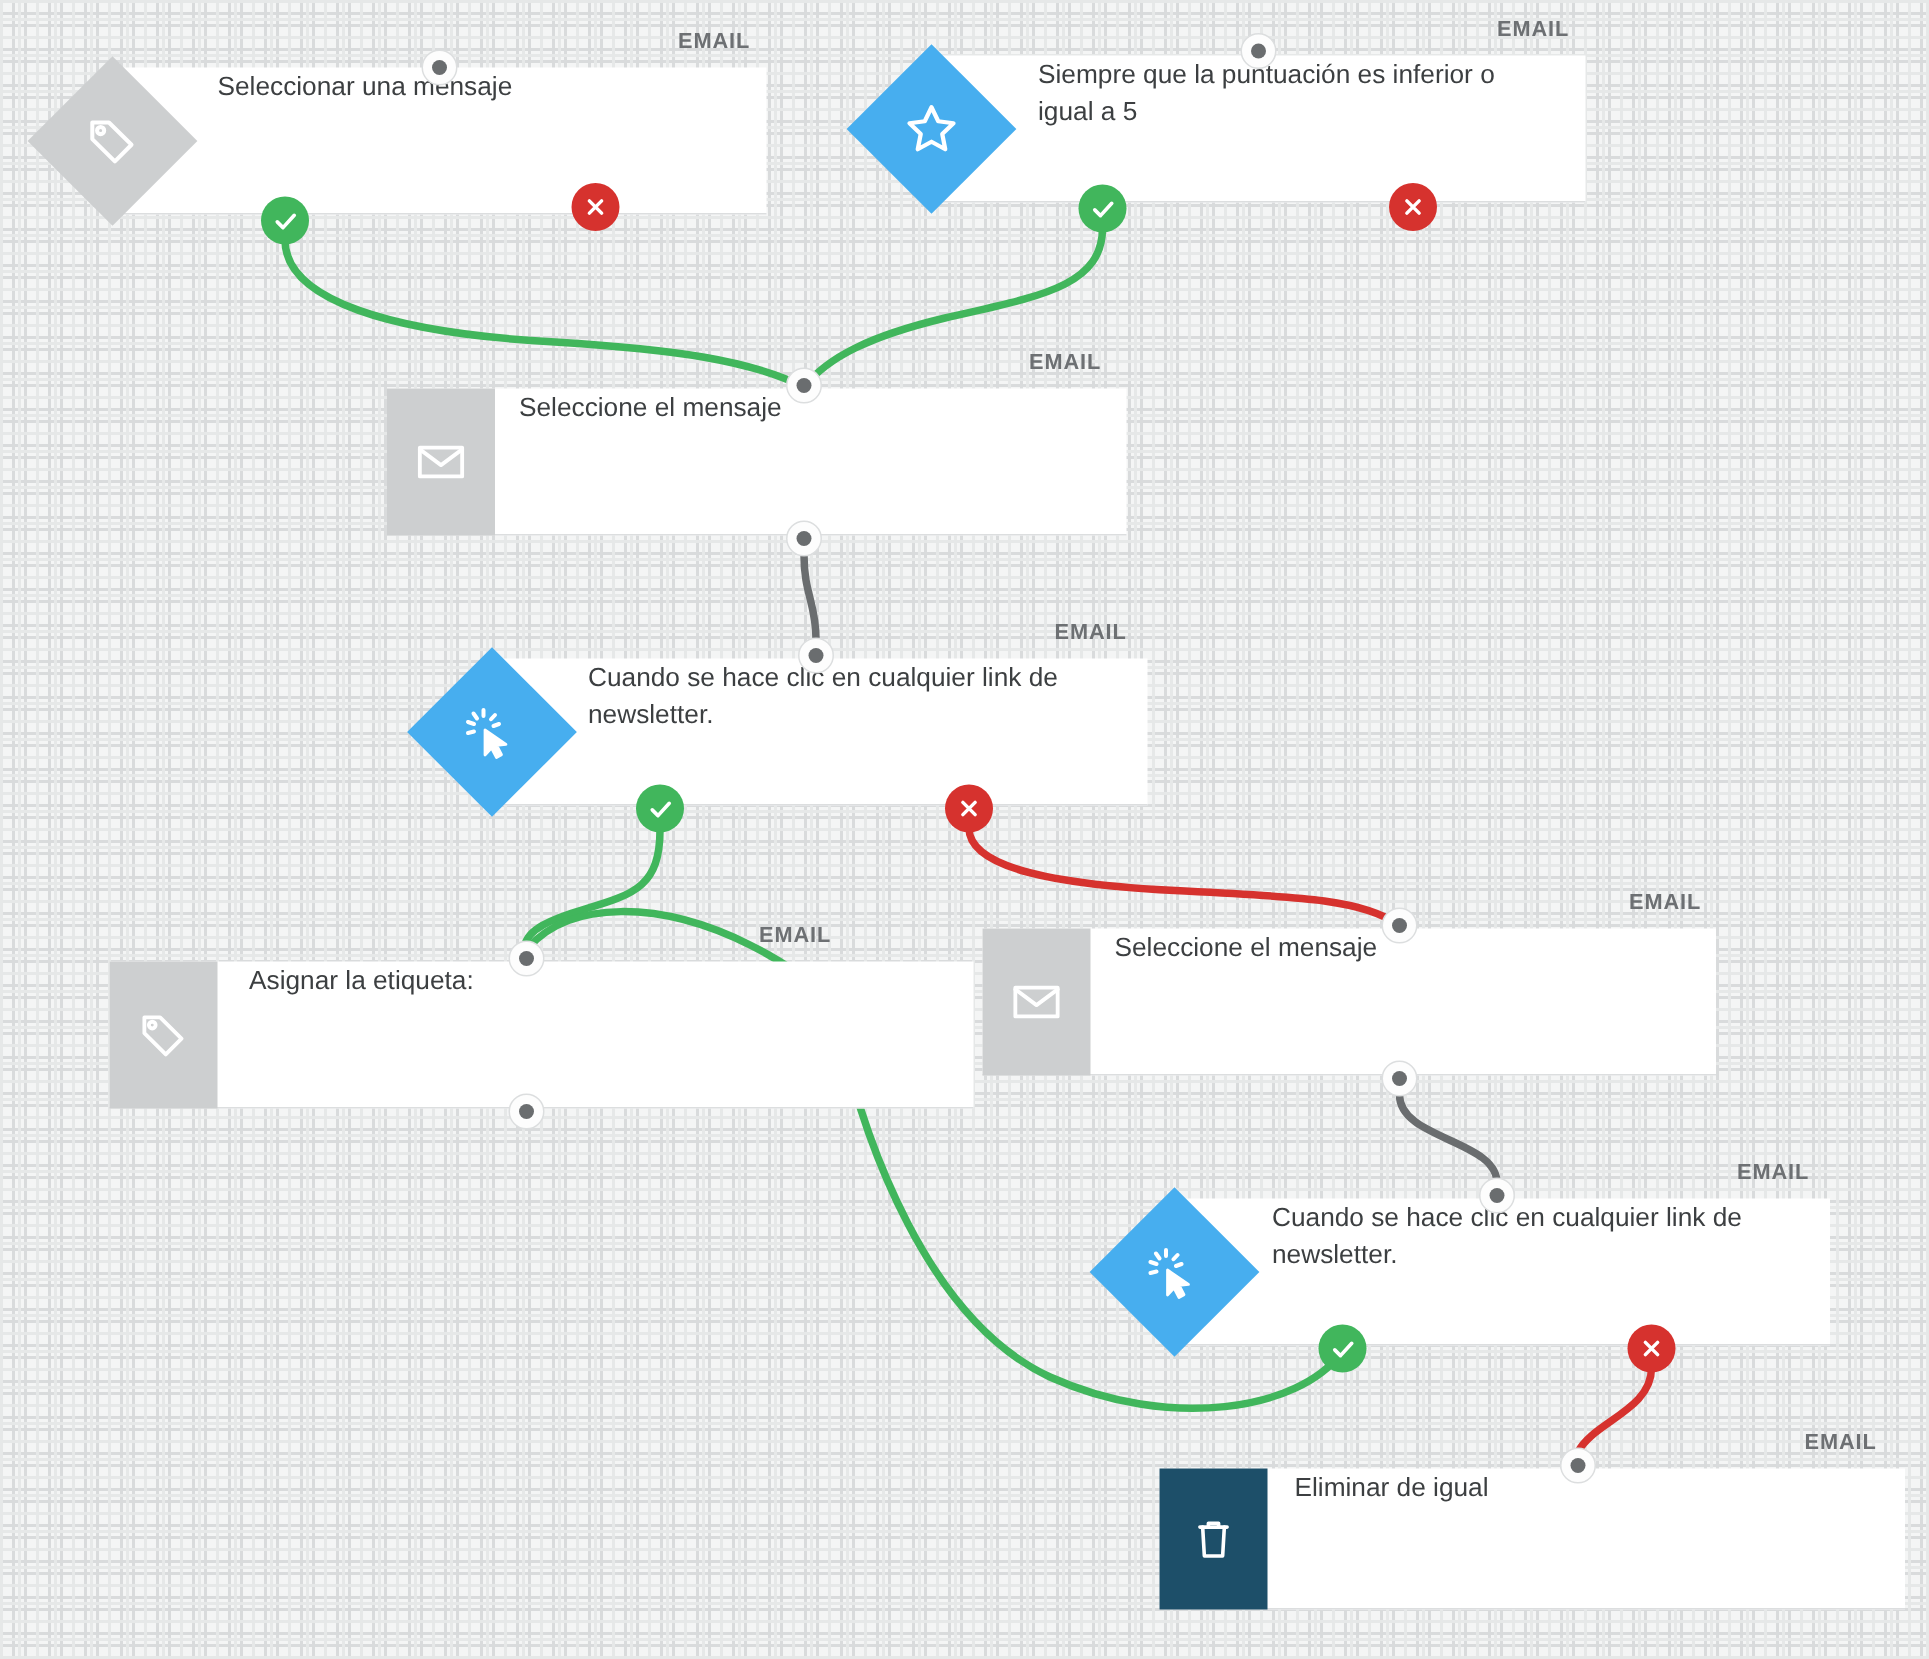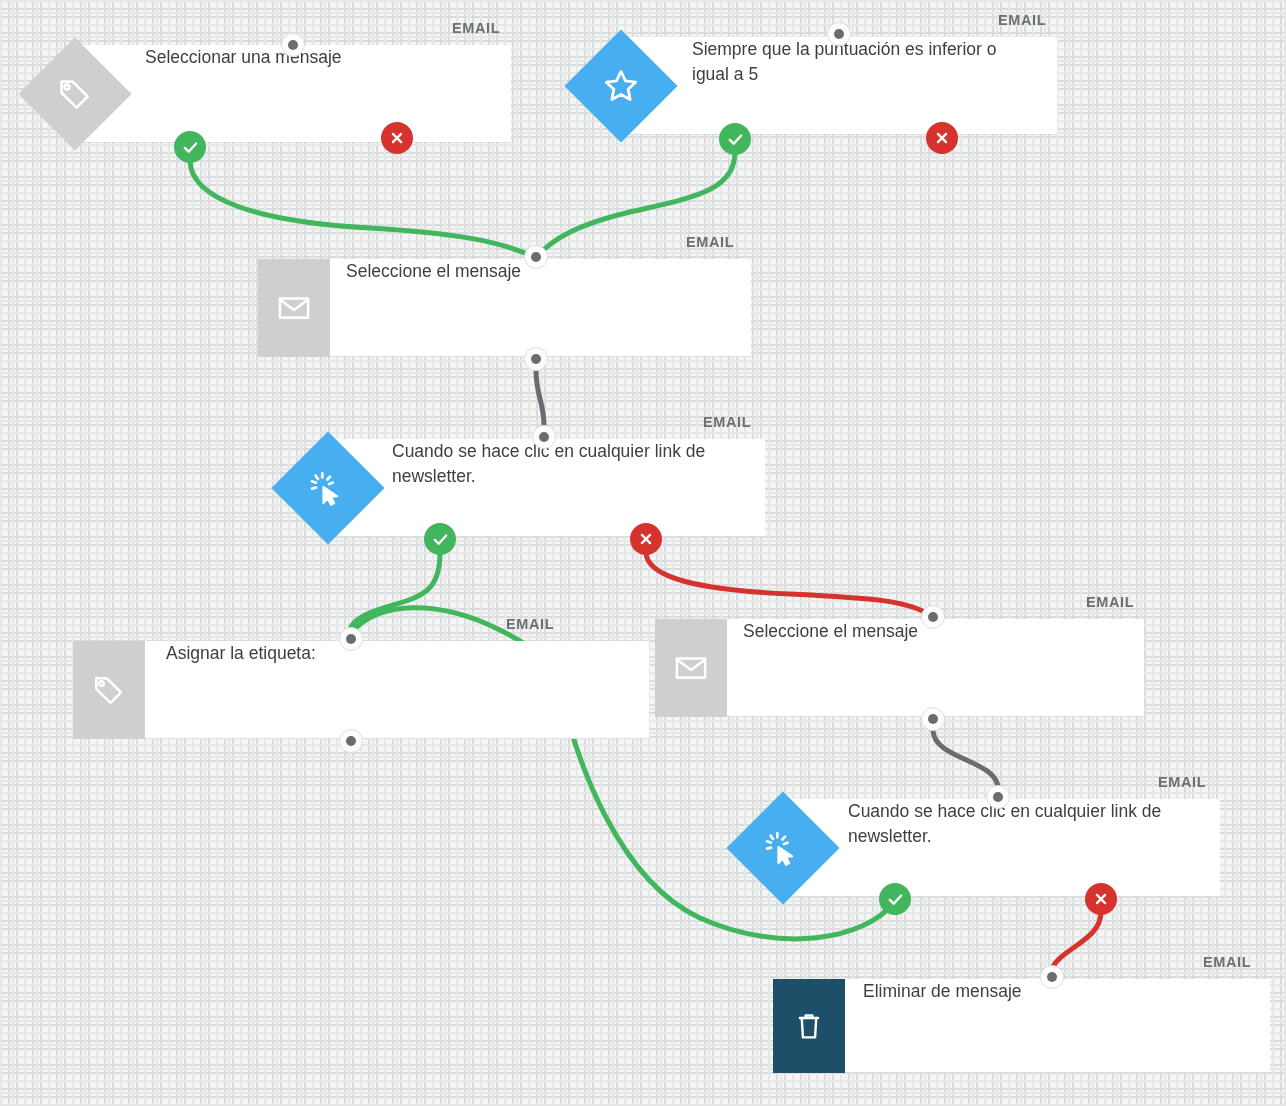--- a/index.html
+++ b/index.html
@@ -250,21 +250,21 @@
   <div class="badge no" style="left:1085px;top:883px;">
     <svg width="14" height="14" viewBox="0 0 24 24" fill="none" stroke="#fff" stroke-width="4" stroke-linecap="round">
         <path d="M5 5 L19 19 M19 5 L5 19"></path>
       </svg>
   </div>
 </div>
 
 <div class="node">
   <div class="emaillabel" style="left:1203px;top:954px;">EMAIL</div>
   <div class="card" style="left:773px;top:979px;width:497px;height:94px;">
-    <div class="card-title" style="margin-left:90px;">Eliminar de mensaje</div>
+    <div class="card-title" style="margin-left:90px;">Eliminar de igual</div>
   </div>
   <div class="iconblock sq teal" style="left:773px;top:979px;height:94px;width:72px;">
     <svg width="34" height="34" viewBox="0 0 24 24" fill="none" stroke="#ffffff" stroke-width="1.7" stroke-linecap="round" stroke-linejoin="round">
       <path d="M5.6 6.4 h12.8"></path>
       <path d="M9.6 6.4 V4.6 h4.8 v1.8"></path>
       <path d="M6.9 6.4 L7.7 20.0 h8.6 L17.1 6.4"></path>
     </svg>
   </div>
   <div class="port" style="left:1040px;top:965px;"></div>
 </div>

